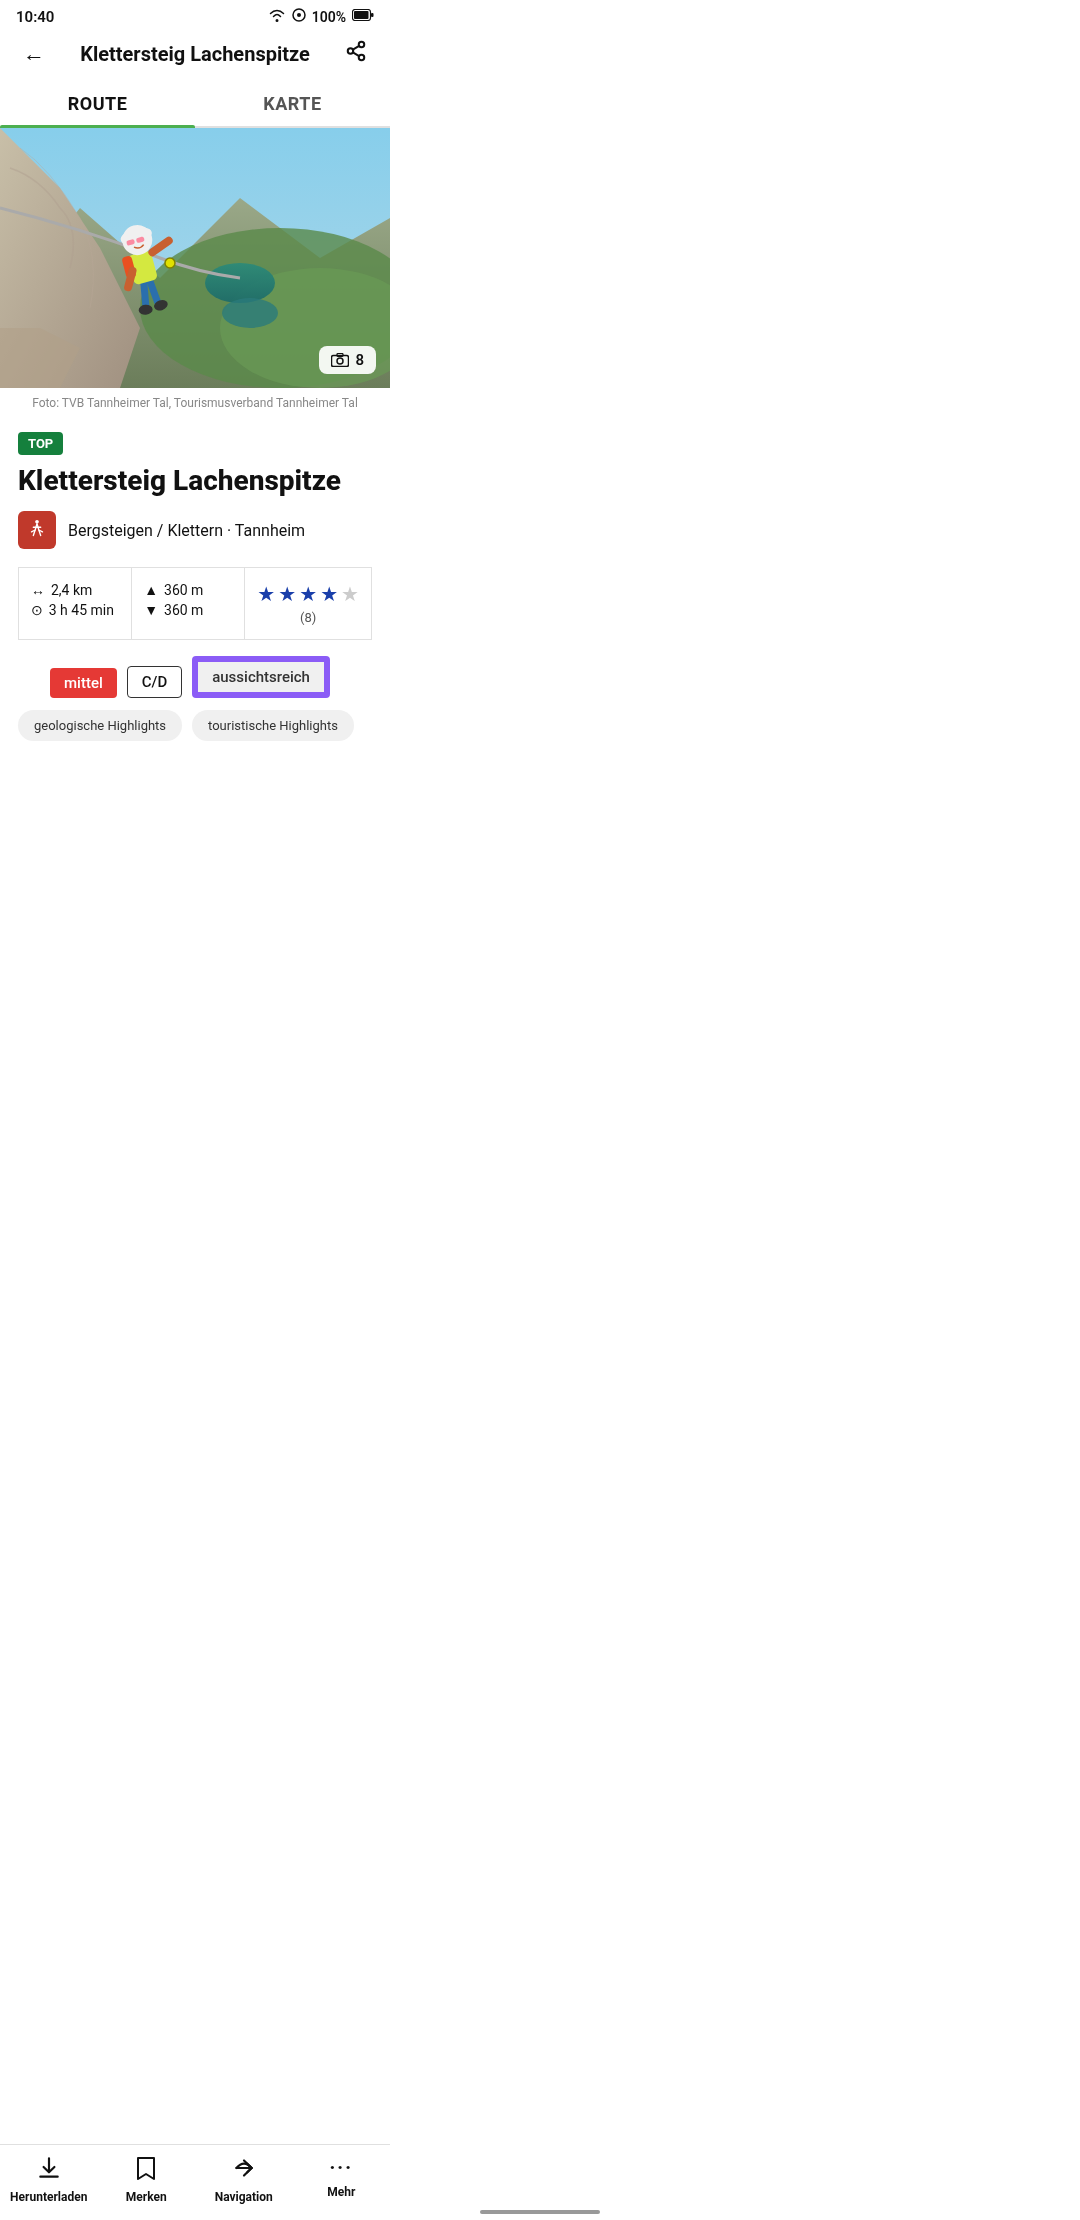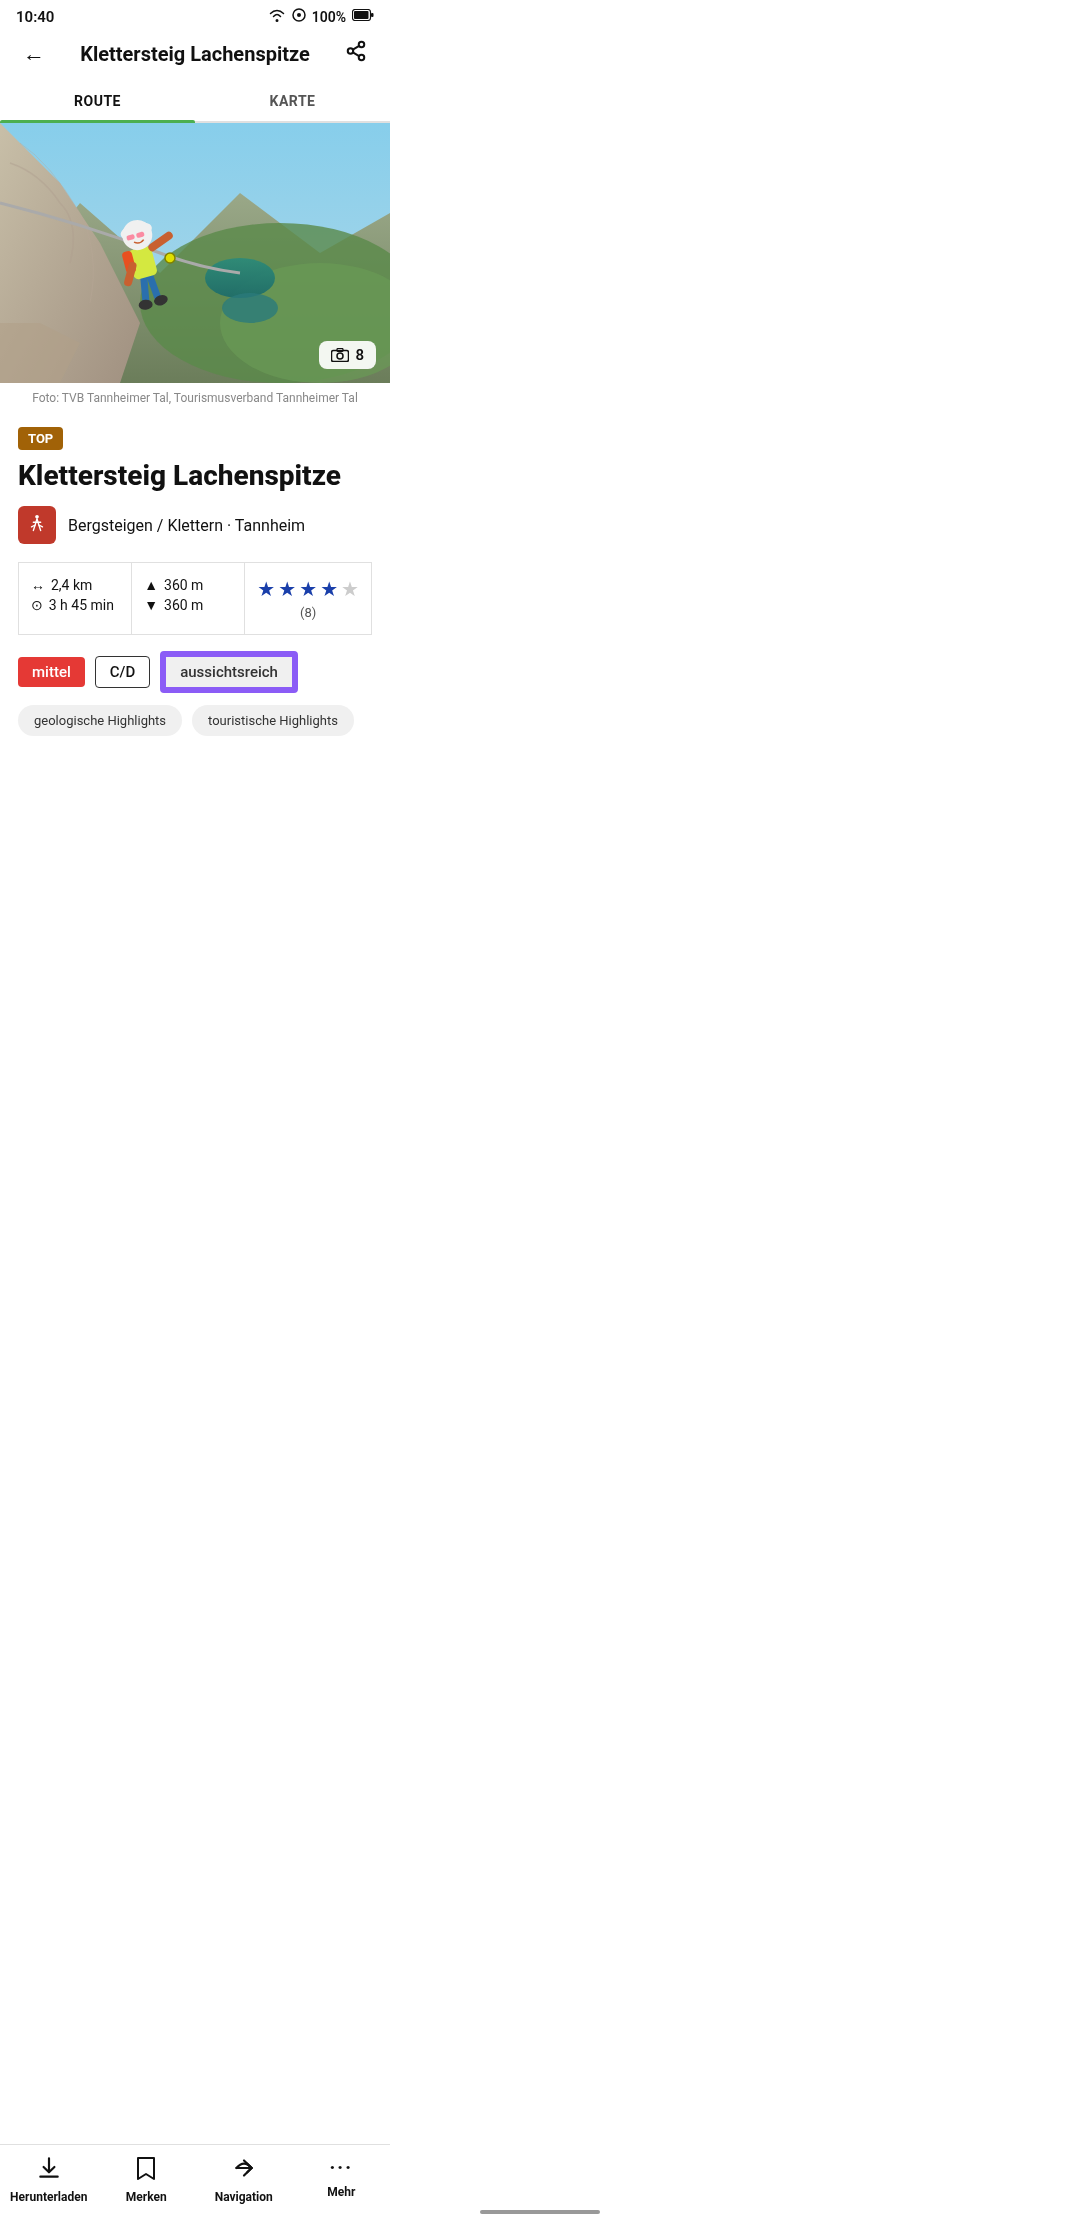--- a/index.html
+++ b/index.html
@@ -61,21 +61,21 @@
     
     .tabs {
       display: flex;
       border-bottom: 2px solid #e0e0e0;
       background: #fff;
     }
     .tab {
       flex: 1;
       text-align: center;
       padding: 14px 0 12px;
-      font-size: 14px;
+      font-size: 18px;
       font-weight: 700;
       letter-spacing: 0.5px;
       color: #555;
       cursor: pointer;
       position: relative;
     }
     .tab.active {
       color: #111;
     }
     .tab.active::after {
@@ -120,21 +120,21 @@
       text-align: center;
     }
 
     
     .content {
       padding: 16px 18px 0;
     }
 
     .top-badge {
       display: inline-block;
-      background: #a16207;
+      background: #15803d;
       color: #fff;
       font-size: 13px;
       font-weight: 700;
       padding: 4px 10px;
       border-radius: 4px;
       margin-bottom: 10px;
     }
 
     .route-title {
       font-size: 28px;
@@ -215,23 +215,24 @@
     .star.empty { color: #ccc; }
     .reviews-count {
       font-size: 13px;
       color: #555;
     }
 
     
     .tags-row {
       display: flex;
       gap: 10px;
-      align-items: center;
+      align-items: flex-end;
       flex-wrap: wrap;
       padding: 0 18px 12px;
+      margin-left: 32px;
     }
     .tag {
       padding: 6px 14px;
       border-radius: 4px;
       font-size: 15px;
       font-weight: 500;
     }
     .tag-red {
       background: #e53935;
       color: #fff;

